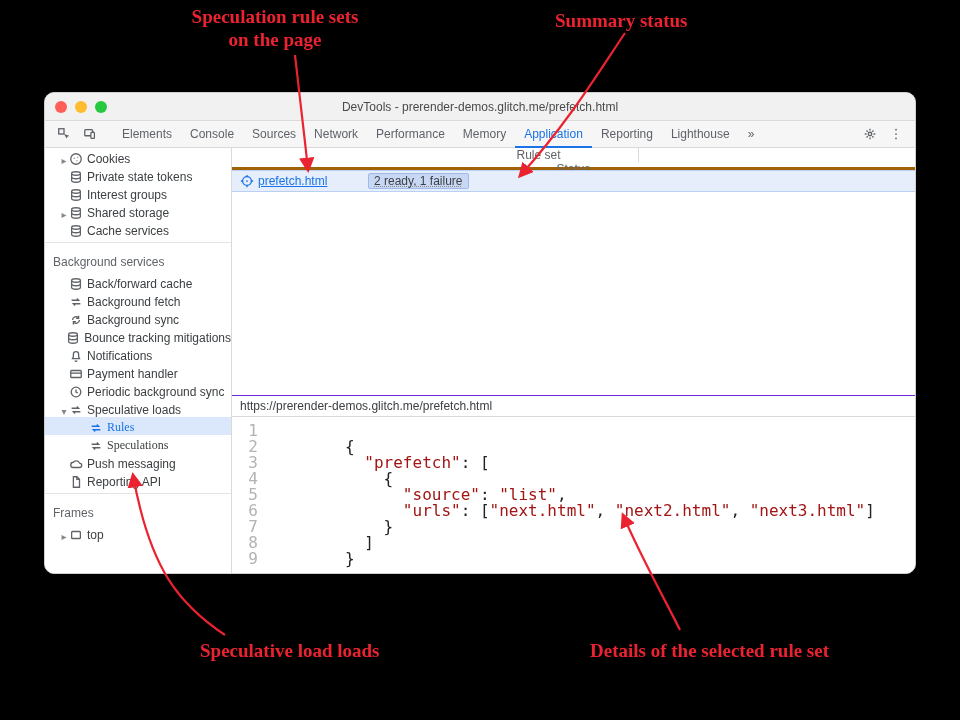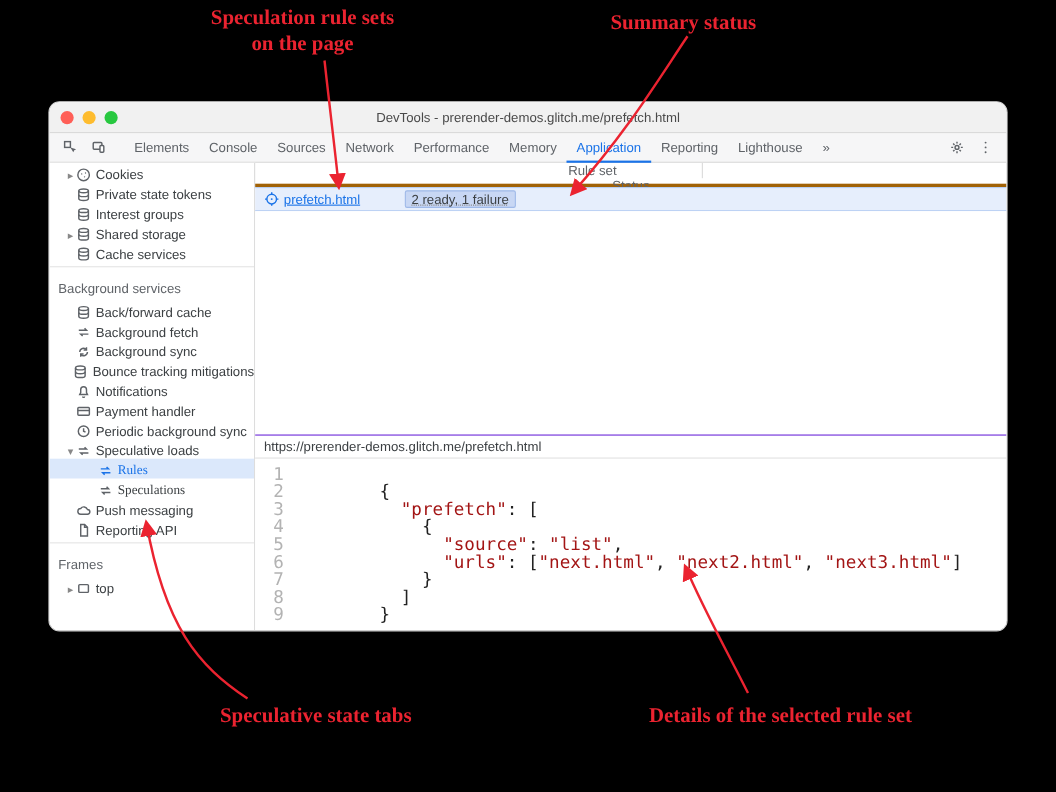--- a/index.html
+++ b/index.html
@@ -477,21 +477,21 @@
           ]
         }</div>
       </div>
     </div>
   </div>
 </div>
 
 <div class="annotation-layer">
   <div class="ann-text" style="left:170px; top:6px; width:210px;">Speculation rule sets<br>on the page</div>
   <div class="ann-text" style="left:555px; top:10px;">Summary status</div>
-  <div class="ann-text" style="left:200px; top:640px;">Speculative state tabs</div>
+  <div class="ann-text" style="left:200px; top:640px;">Speculative load loads</div>
   <div class="ann-text" style="left:590px; top:640px;">Details of the selected rule set</div>
 
   <svg class="ann-svg">
     <defs>
       <marker id="arr" viewBox="0 0 10 10" refX="8" refY="5" markerWidth="7" markerHeight="7" orient="auto-start-reverse">
         <path d="M 0 0 L 10 5 L 0 10 z" fill="#eb2330"></path>
       </marker>
     </defs>
 
     <path d="M 295 55 C 300 100, 305 140, 308 170" stroke="#eb2330" stroke-width="2.2" fill="none" marker-end="url(#arr)"></path>

